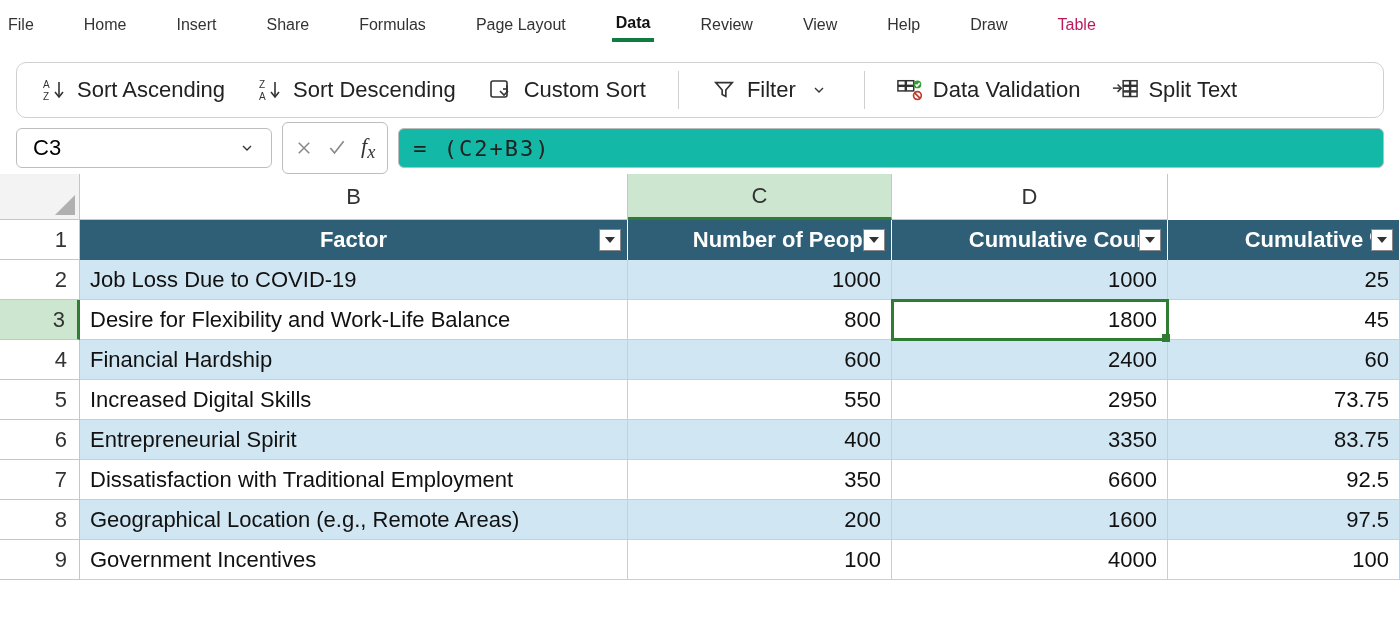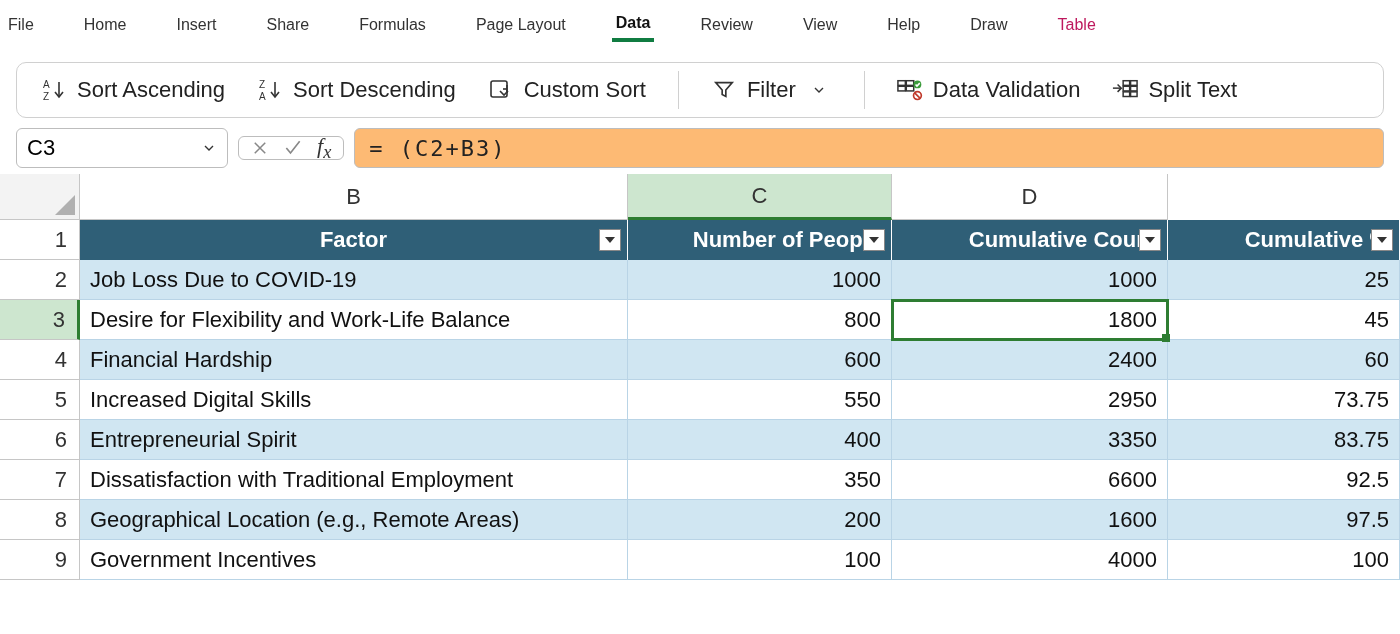--- a/index.html
+++ b/index.html
@@ -13,25 +13,25 @@
 
   
   .toolbar-wrap { padding: 12px 16px 8px 16px; }
   .toolbar { display: flex; align-items: center; height: 56px; border: 1px solid #d0d0d0; border-radius: 10px; padding: 0 18px; gap: 20px; font-size: 22px; color: #222; background: #fff; }
   .tool-btn { display: flex; align-items: center; gap: 10px; padding: 4px 6px; cursor: pointer; white-space: nowrap; }
   .tool-btn .ico { width: 26px; height: 26px; display: flex; align-items: center; justify-content: center; flex: none; }
   .sep { width: 1px; height: 38px; background: #d0d0d0; margin: 0 6px; }
 
   
   .formula-row { display: flex; align-items: center; height: 48px; padding: 4px 16px 8px 16px; gap: 10px; font-size: 22px; }
-  .namebox { width: 212px; height: 40px; border: 1.5px solid #bdbdbd; border-radius: 6px; display: flex; align-items: center; justify-content: space-between; padding: 0 10px; background: #fff; }
+  .namebox { width: 256px; height: 40px; border: 1.5px solid #bdbdbd; border-radius: 6px; display: flex; align-items: center; justify-content: space-between; padding: 0 16px; background: #fff; }
   .namebox span.caret { font-size: 14px; color: #444; }
-  .fx-group { height: 24px; border: 1.5px solid #bdbdbd; border-radius: 6px; display: flex; align-items: center; gap: 14px; padding: 0 12px; color: #777; }
+  .fx-group { height: 52px; border: 1.5px solid #bdbdbd; border-radius: 6px; display: flex; align-items: center; gap: 14px; padding: 0 12px; color: #777; }
   .fx-group .fx { font-style: italic; font-family: "Times New Roman", serif; font-size: 22px; color: #333; }
-  .formula-input { flex: 1; height: 40px; border: 1.5px solid #bdbdbd; border-radius: 6px; padding: 0 14px; display: flex; align-items: center; font-family: Consolas, monospace; font-size: 22px; letter-spacing: 2px; color: #222; background: #fdba74; }
+  .formula-input { flex: 1; height: 40px; border: 1.5px solid #bdbdbd; border-radius: 6px; padding: 0 14px; display: flex; align-items: center; font-family: Consolas, monospace; font-size: 22px; letter-spacing: 2px; color: #222; background: #14b8a6; }
 
   
   .sheet { position: relative; }
   .corner { position: absolute; left: 0; top: 0; width: 80px; height: 46px; border-right: 1px solid #c6c6c6; border-bottom: 1px solid #c6c6c6; background: #f3f3f3; }
   .corner::after { content: ""; position: absolute; right: 4px; bottom: 4px; width: 0; height: 0; border-style: solid; border-width: 0 0 20px 20px; border-color: transparent transparent #b0b0b0 transparent; }
 
   
   .cols { display: grid; grid-template-columns: 80px 548px 264px 276px 232px; }
 
   .col-head { height: 46px; display: flex; align-items: center; justify-content: center; border-right: 1px solid #c6c6c6; border-bottom: 1px solid #c6c6c6; font-size: 22px; color: #333; background: #fff; }

